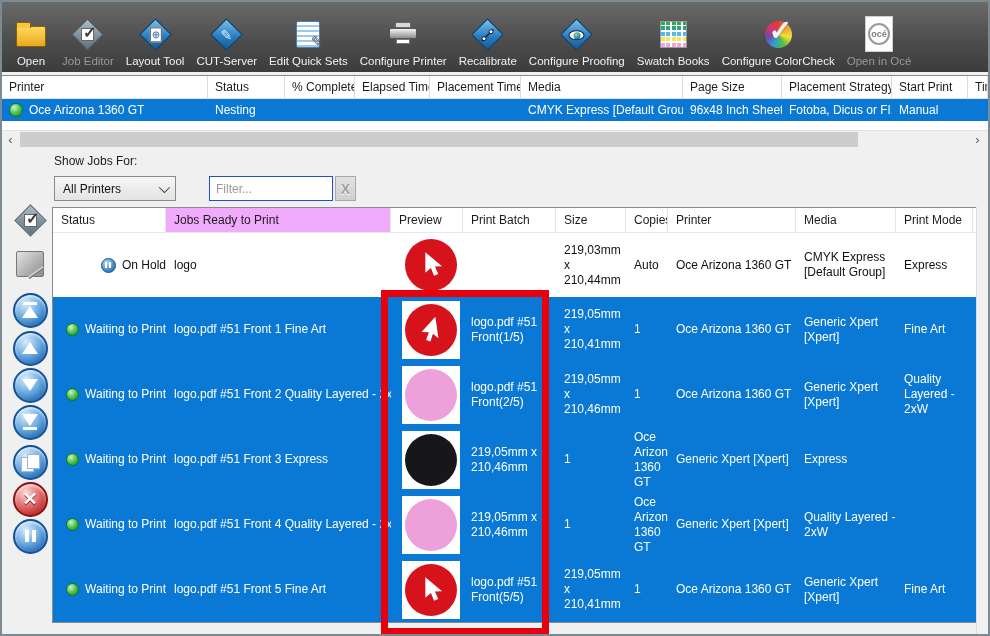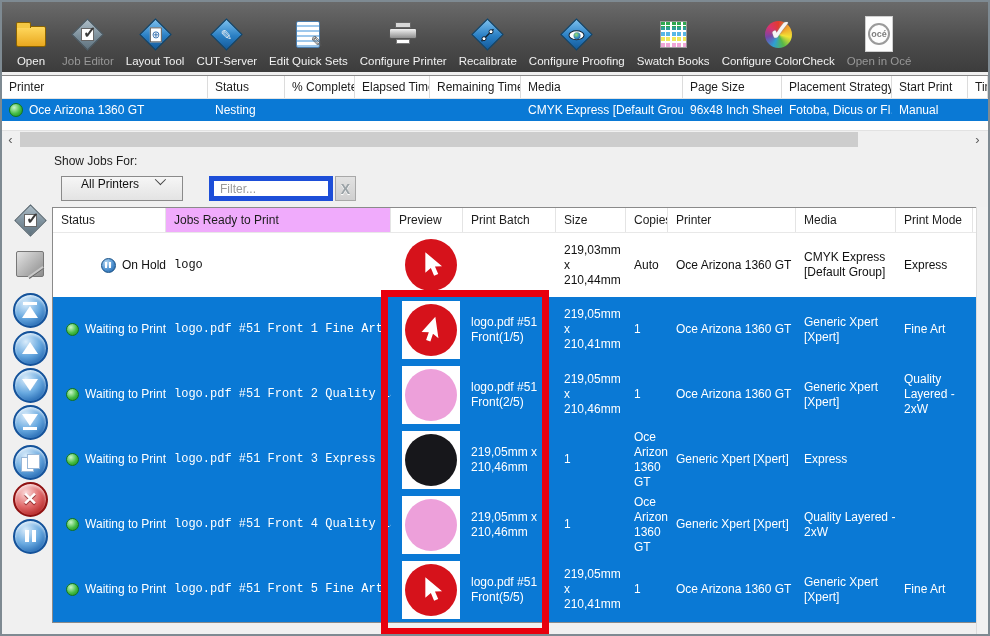--- a/index.html
+++ b/index.html
@@ -65,24 +65,24 @@
   .ball { width:14px; height:14px; border-radius:50%; background:radial-gradient(circle at 35% 30%, #c8f5c8, #44bc44 55%, #1c871c); border:1px solid #15751a; flex:0 0 auto; }
 
   
   .h-scroll { position:absolute; left:0; top:128px; width:986px; height:17px; background:#f0f0f0; border-top:1px solid #e2e2e2; display:flex; align-items:center; }
   .h-arrow { width:17px; height:17px; display:flex; align-items:center; justify-content:center; font-size:13px; color:#5a5a5a; cursor:pointer; }
   .h-thumb { position:absolute; left:18px; top:1px; width:838px; height:15px; background:#cdcdcd; cursor:pointer; }
   .h-arrow.right { position:absolute; right:2px; }
 
   
   .filter-label { position:absolute; left:52px; top:152px; font-size:12px; color:#1c1c1c; }
-  .dropdown { position:absolute; left:52px; top:174px; width:122px; height:25px; background:linear-gradient(#f6f6f6,#e3e3e3); border:1px solid #8a8a8a; display:flex; align-items:flex-start; justify-content:space-between; padding:0 19px; cursor:pointer;margin-left:7px; }
+  .dropdown { position:absolute; left:52px; top:174px; width:122px; height:25px; background:linear-gradient(#f6f6f6,#e3e3e3); border:1px solid #8a8a8a; display:flex; align-items:center; justify-content:space-between; padding:0 8px; cursor:pointer; }
   .dropdown .dd-val { font-size:12px; color:#111; }
   .chev { width:8px; height:8px; border-right:1.6px solid #444; border-bottom:1.6px solid #444; transform:rotate(45deg) translateY(-2px); }
-  .filter-input { position:absolute; left:207px; top:174px; width:124px; height:25px; border:5px solid #1d4ed8; background:#fff; font-size:12px; font-family:"Liberation Sans",sans-serif; padding:0 6px; color:#222; }
+  .filter-input { position:absolute; left:207px; top:174px; width:124px; height:25px; border:1px solid #1d4ed8; background:#fff; font-size:12px; font-family:"Liberation Sans",sans-serif; padding:0 6px; color:#222; }
   .filter-input::placeholder { color:#9a9a9a; }
   .clear-btn { position:absolute; left:333px; top:174px; width:21px; height:25px; background:linear-gradient(#e2e2e2,#cfcfcf); border:1px solid #a8a8a8; color:#9aa2a6; font-weight:bold; font-size:14px; display:flex; align-items:center; justify-content:center; cursor:pointer; text-shadow:0 1px 0 #fff; }
 
   
   .sidebar { position:absolute; left:6px; top:200px; width:44px; display:flex; flex-direction:column; align-items:center; }
   .side-ic { width:38px; height:36px; display:flex; align-items:center; justify-content:center; cursor:pointer; }
   .mb8{margin-bottom:8px} .mb10{margin-bottom:10px} .mb2{margin-bottom:2px} .mb1{margin-bottom:1px} .mb4{margin-bottom:4px}
   .round-btn { width:35px; height:35px; border-radius:50%; background:radial-gradient(circle at 35% 28%, #d9ecfb, #68a9e0 48%, #1e63ae 85%); border:2px solid #14529a; box-shadow:inset 0 2px 3px rgba(255,255,255,.7); display:flex; flex-direction:column; align-items:center; justify-content:center; gap:1px; }
   .round-btn.red { background:radial-gradient(circle at 35% 28%, #fbd9d9, #e06868 48%, #ae1e1e 85%); border-color:#8f1212; }
   .tri-up { width:0; height:0; border-left:8px solid transparent; border-right:8px solid transparent; border-bottom:12px solid #fff; }
@@ -104,21 +104,21 @@
   .j-head .cell { font-size:12px; color:#1c1c1c; padding:5px 0 0 8px; border-right:1px solid #e4e4e4; white-space:nowrap; overflow:hidden; }
   .j-head .cell.hl { background:#f0abfc; }
   .j-row { height:65px; align-items:center; font-size:12px; cursor:pointer; }
   .j-row.first { height:64px; background:#fff; color:#111; }
   .j-row.sel { background:#0a79d5; color:#fff; }
   .j-row .cell { padding-left:8px; line-height:15px; overflow:hidden; }
   .status-cell { display:flex; align-items:center; gap:6px; white-space:nowrap;justify-content:flex-end; }
   .ball-sm { width:13px; height:13px; border-radius:50%; background:radial-gradient(circle at 35% 30%, #c8f5c8, #44bc44 55%, #1c871c); border:1px solid #15751a; flex:0 0 auto; }
   .pause-ic { width:15px; height:15px; border-radius:50%; background:radial-gradient(circle at 35% 30%, #bcdcf5, #4d90cf 55%, #1c5d9e); border:1px solid #154f85; display:flex; align-items:center; justify-content:center; gap:2px; flex:0 0 auto; }
   .pause-ic i { display:block; width:2px; height:6px; background:#fff; }
-  .name-cell { white-space:nowrap;font-family:Liberation Mono, monospace; }
+  .name-cell { white-space:nowrap; }
   .prev-cell { display:flex; align-items:center; justify-content:center; padding:0; }
   .thumb { width:58px; height:58px; background:#fff; display:flex; align-items:center; justify-content:center; }
   .circle { width:52px; height:52px; border-radius:50%; display:flex; align-items:center; justify-content:center; }
   .circle svg { width:34px; height:34px; }
   .circle svg.rot { transform:rotate(42deg); }
 
   
   .v-scroll { position:absolute; right:0; top:205px; width:12px; height:429px; background:#f1f1f1; border-left:1px solid #dcdcdc; }
 
   
@@ -227,21 +227,21 @@
       <span class="tb-label">Open in Océ</span>
     </div>
   </div>
 
   <div class="printer-area">
     <div class="p-grid p-head">
       <div class="cell">Printer</div>
       <div class="cell">Status</div>
       <div class="cell">% Complete</div>
       <div class="cell">Elapsed Time</div>
-      <div class="cell">Remaining Time</div>
+      <div class="cell">Placement Time</div>
       <div class="cell">Media</div>
       <div class="cell">Page Size</div>
       <div class="cell">Placement Strategy</div>
       <div class="cell">Start Print</div>
       <div class="cell">Time</div>
     </div>
     <div class="p-grid p-row">
       <div class="cell">
           <span class="ball"></span>
           <span>Oce Arizona 1360 GT</span>

